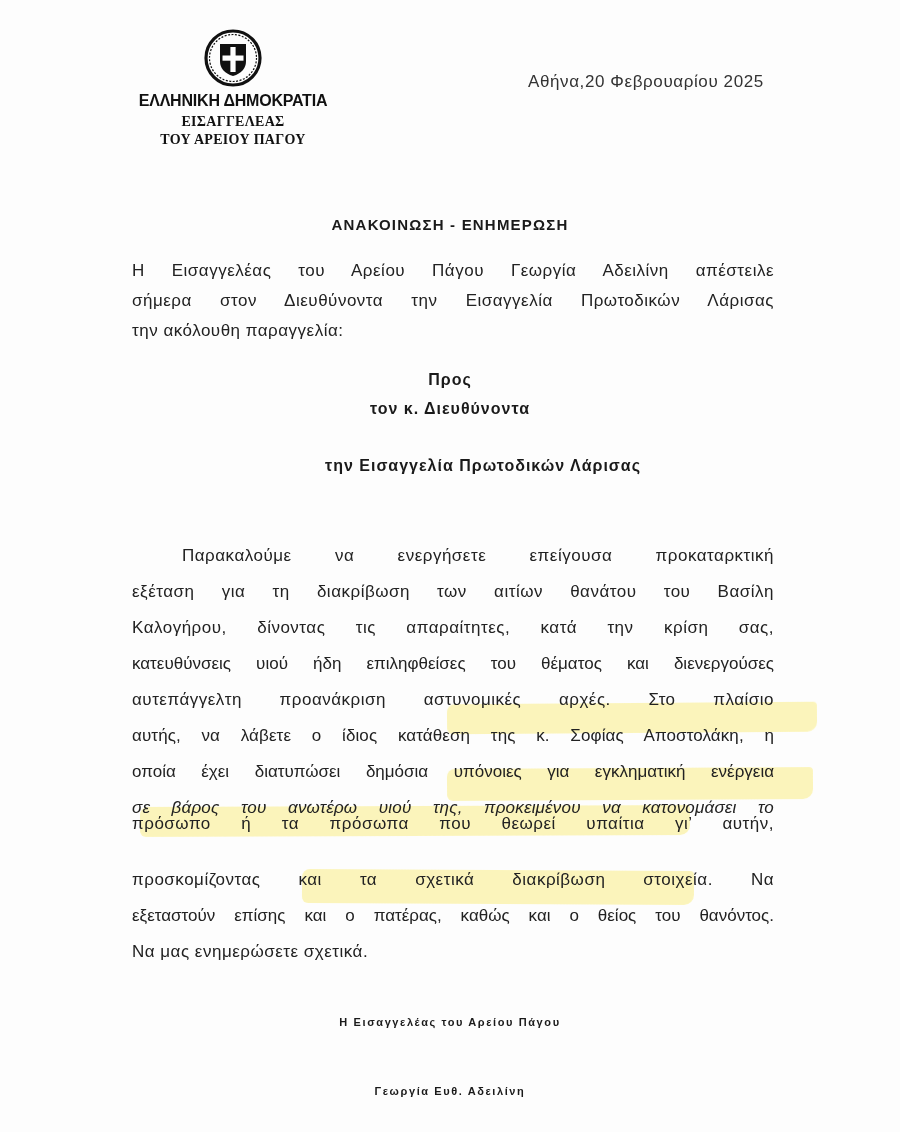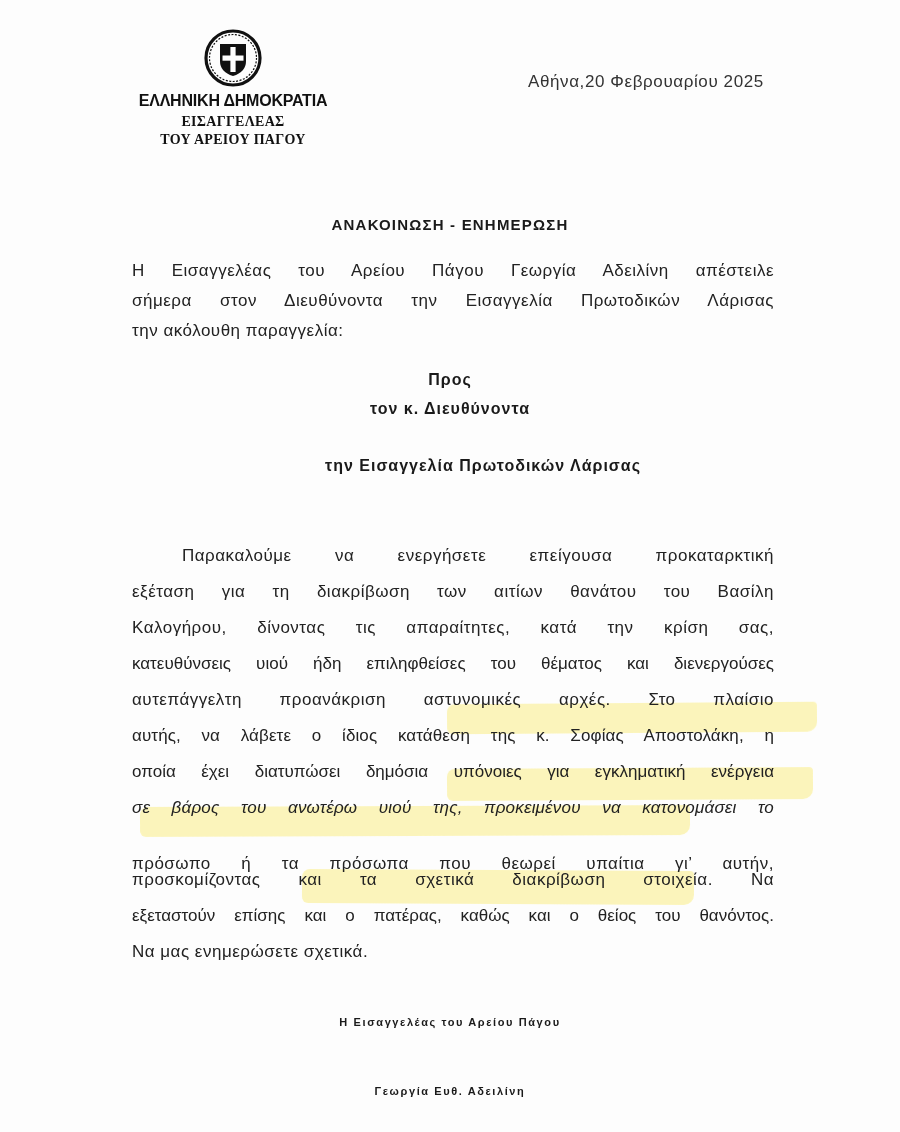--- a/index.html
+++ b/index.html
@@ -80,21 +80,21 @@
 
   <div class="lines" style="top:0;">
     <div class="line" style="top: 546px; left: 50px; width: 592px; white-space: normal; height: 22px; overflow: hidden;">Παρακαλούμε να ενεργήσετε επείγουσα προκαταρκτική</div>
     <div class="line" style="top: 582px; white-space: normal; height: 22px; overflow: hidden;">εξέταση για τη διακρίβωση των αιτίων θανάτου του Βασίλη</div>
     <div class="line" style="top: 618px; white-space: normal; height: 22px; overflow: hidden;">Καλογήρου, δίνοντας τις απαραίτητες, κατά την κρίση σας,</div>
     <div class="line" style="top: 654px; letter-spacing: 0px; white-space: normal; height: 22px; overflow: hidden;">κατευθύνσεις υιού ήδη επιληφθείσες του θέματος και διενεργούσες</div>
     <div class="line" style="top: 690px; white-space: normal; height: 22px; overflow: hidden;">αυτεπάγγελτη προανάκριση αστυνομικές αρχές. Στο πλαίσιο</div>
     <div class="line" style="top: 726px; letter-spacing: 0.1px; white-space: normal; height: 22px; overflow: hidden;">αυτής, να λάβετε ο ίδιος κατάθεση της κ. Σοφίας Αποστολάκη, η</div>
     <div class="line" style="top: 762px; letter-spacing: 0px; white-space: normal; height: 22px; overflow: hidden;">οποία έχει διατυπώσει δημόσια υπόνοιες για εγκληματική ενέργεια</div>
     <div class="line" style="top: 798px; letter-spacing: 0.2px; white-space: normal; height: 22px; overflow: hidden; font-style: italic;">σε βάρος του ανωτέρω υιού της, προκειμένου να κατονομάσει το</div>
-    <div class="line" style="top: 854px; white-space: normal; height: 22px; overflow: hidden;">πρόσωπο ή τα πρόσωπα που θεωρεί υπαίτια γι’ αυτήν,</div>
+    <div class="line" style="top: 814px; white-space: normal; height: 22px; overflow: hidden;">πρόσωπο ή τα πρόσωπα που θεωρεί υπαίτια γι’ αυτήν,</div>
     <div class="line" style="top: 870px; white-space: normal; height: 22px; overflow: hidden;">προσκομίζοντας και τα σχετικά διακρίβωση στοιχεία. Να</div>
     <div class="line" style="top: 906px; letter-spacing: 0px; white-space: normal; height: 22px; overflow: hidden;">εξεταστούν επίσης και ο πατέρας, καθώς και ο θείος του θανόντος.</div>
     <div class="line last" style="top: 942px; white-space: normal; height: 22px; overflow: hidden;">Να μας ενημερώσετε σχετικά.</div>
   </div>
 
   <div class="center sig" style="top:1016px;">Η Εισαγγελέας του Αρείου Πάγου</div>
   <div class="center sig" style="top:1085px;">Γεωργία  Ευθ. Αδειλίνη</div>
 </div>
 
 </body></html>

